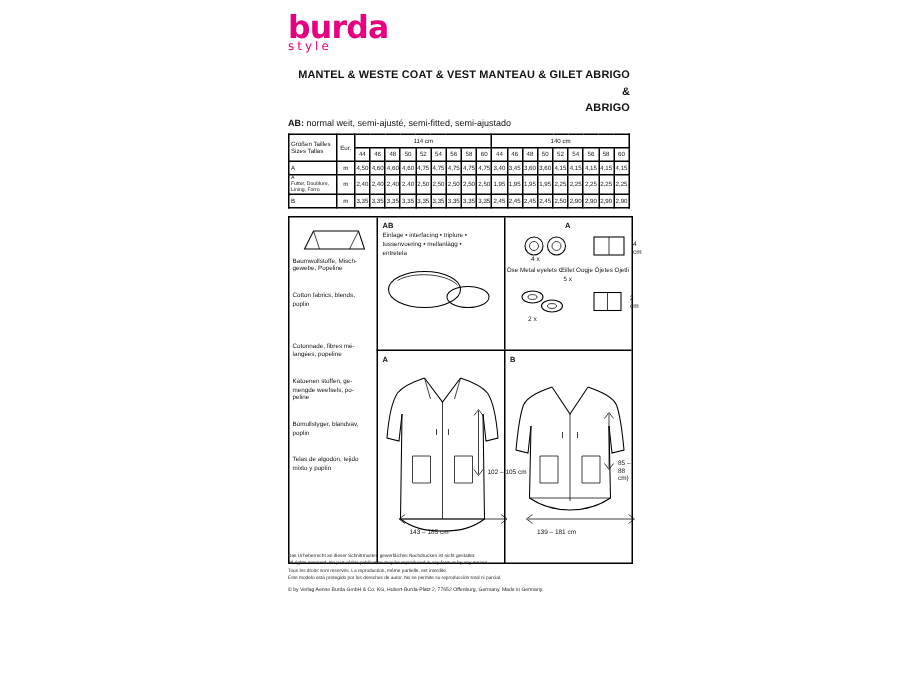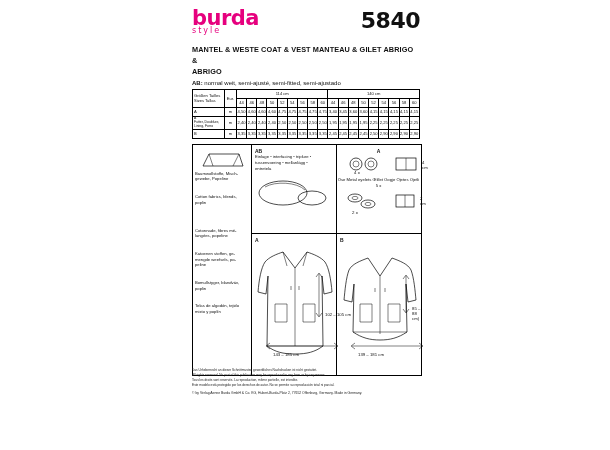--- a/index.html
+++ b/index.html
@@ -7,21 +7,21 @@
   .page{position:relative;width:610px;height:450px;}
   .sheet{position:absolute;left:192px;top:8px;width:228px;height:400px;}
 
   
   .hdr{position:relative;height:34px;}
   .logo{position:absolute;left:0;top:0;line-height:1;}
   .logo .burda{font-family:"DejaVu Sans",sans-serif;font-weight:bold;font-size:21px;color:#e6007e;letter-spacing:-0.5px;}
   .logo .style{font-family:"DejaVu Sans",sans-serif;font-size:8px;color:#e6007e;margin-top:-2px;letter-spacing:2px;}
   .num{position:absolute;right:0;top:0;font-family:"DejaVu Sans",sans-serif;font-weight:bold;font-size:22px;letter-spacing:-0.5px;}
 
-  .titles{margin-top:3px;font-size:7.3px;font-weight:bold;line-height:1.5;letter-spacing:0.1px;}
+  .titles{margin-top:3px;font-size:7.3px;font-weight:bold;line-height:1.5;letter-spacing:0.1px;text-align:right;}
   .titles .t2{}
   .abline{font-size:6px;font-weight:bold;margin-top:2px;}
   .abline span{font-weight:normal;}
 
   
   table.sizes{border-collapse:collapse;width:228px;margin-top:3px;table-layout:fixed;}
   table.sizes td,table.sizes th{border:0.5px solid #000;font-size:4.1px;text-align:center;padding:0;height:8px;font-weight:normal;}
   table.sizes .lbl{text-align:left;padding-left:1px;font-size:4.1px;width:30px;}
   table.sizes .eur{width:11px;}
   .grp{font-size:4.6px;font-weight:normal;}
@@ -58,21 +58,20 @@
 <body>
 
 <div class="page">
   <div class="sheet">
 
     <div class="hdr">
       <div class="logo">
         <div class="burda">burda</div>
         <div class="style">style</div>
       </div>
-      <div class="num">5840</div>
     </div>
 
     <div class="titles">
       <div>MANTEL &amp; WESTE   COAT &amp; VEST   MANTEAU &amp; GILET   ABRIGO &amp;</div>
       <div class="t2">ABRIGO</div>
     </div>
     <div class="abline">
       <b>AB:</b>
       <span>normal weit, semi-ajusté, semi-fitted, semi-ajustado</span>
     </div>

